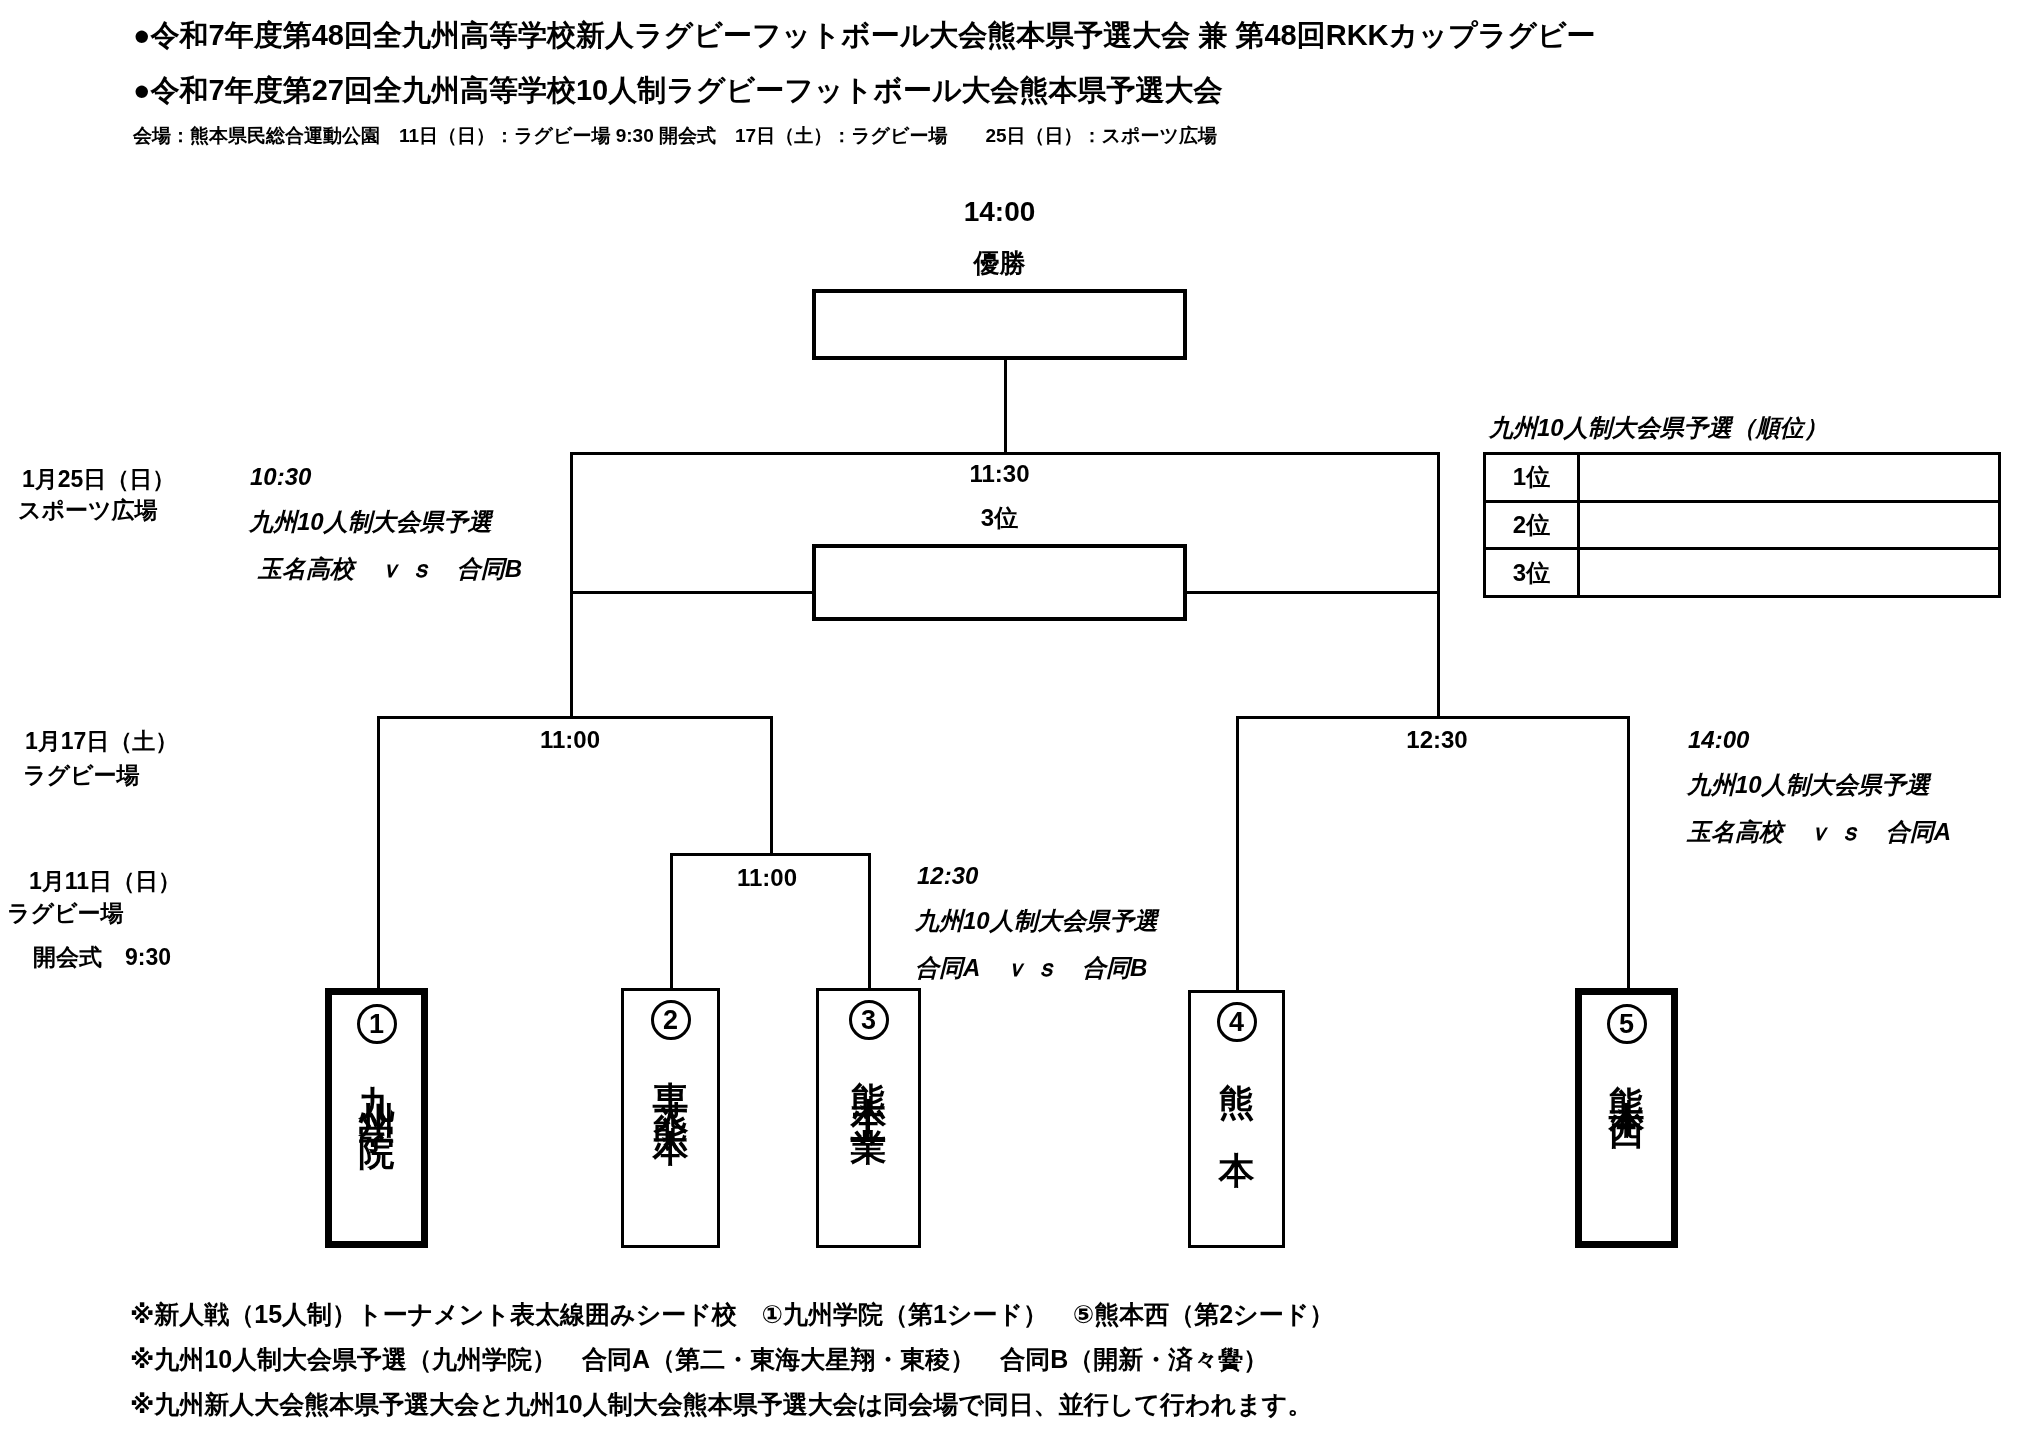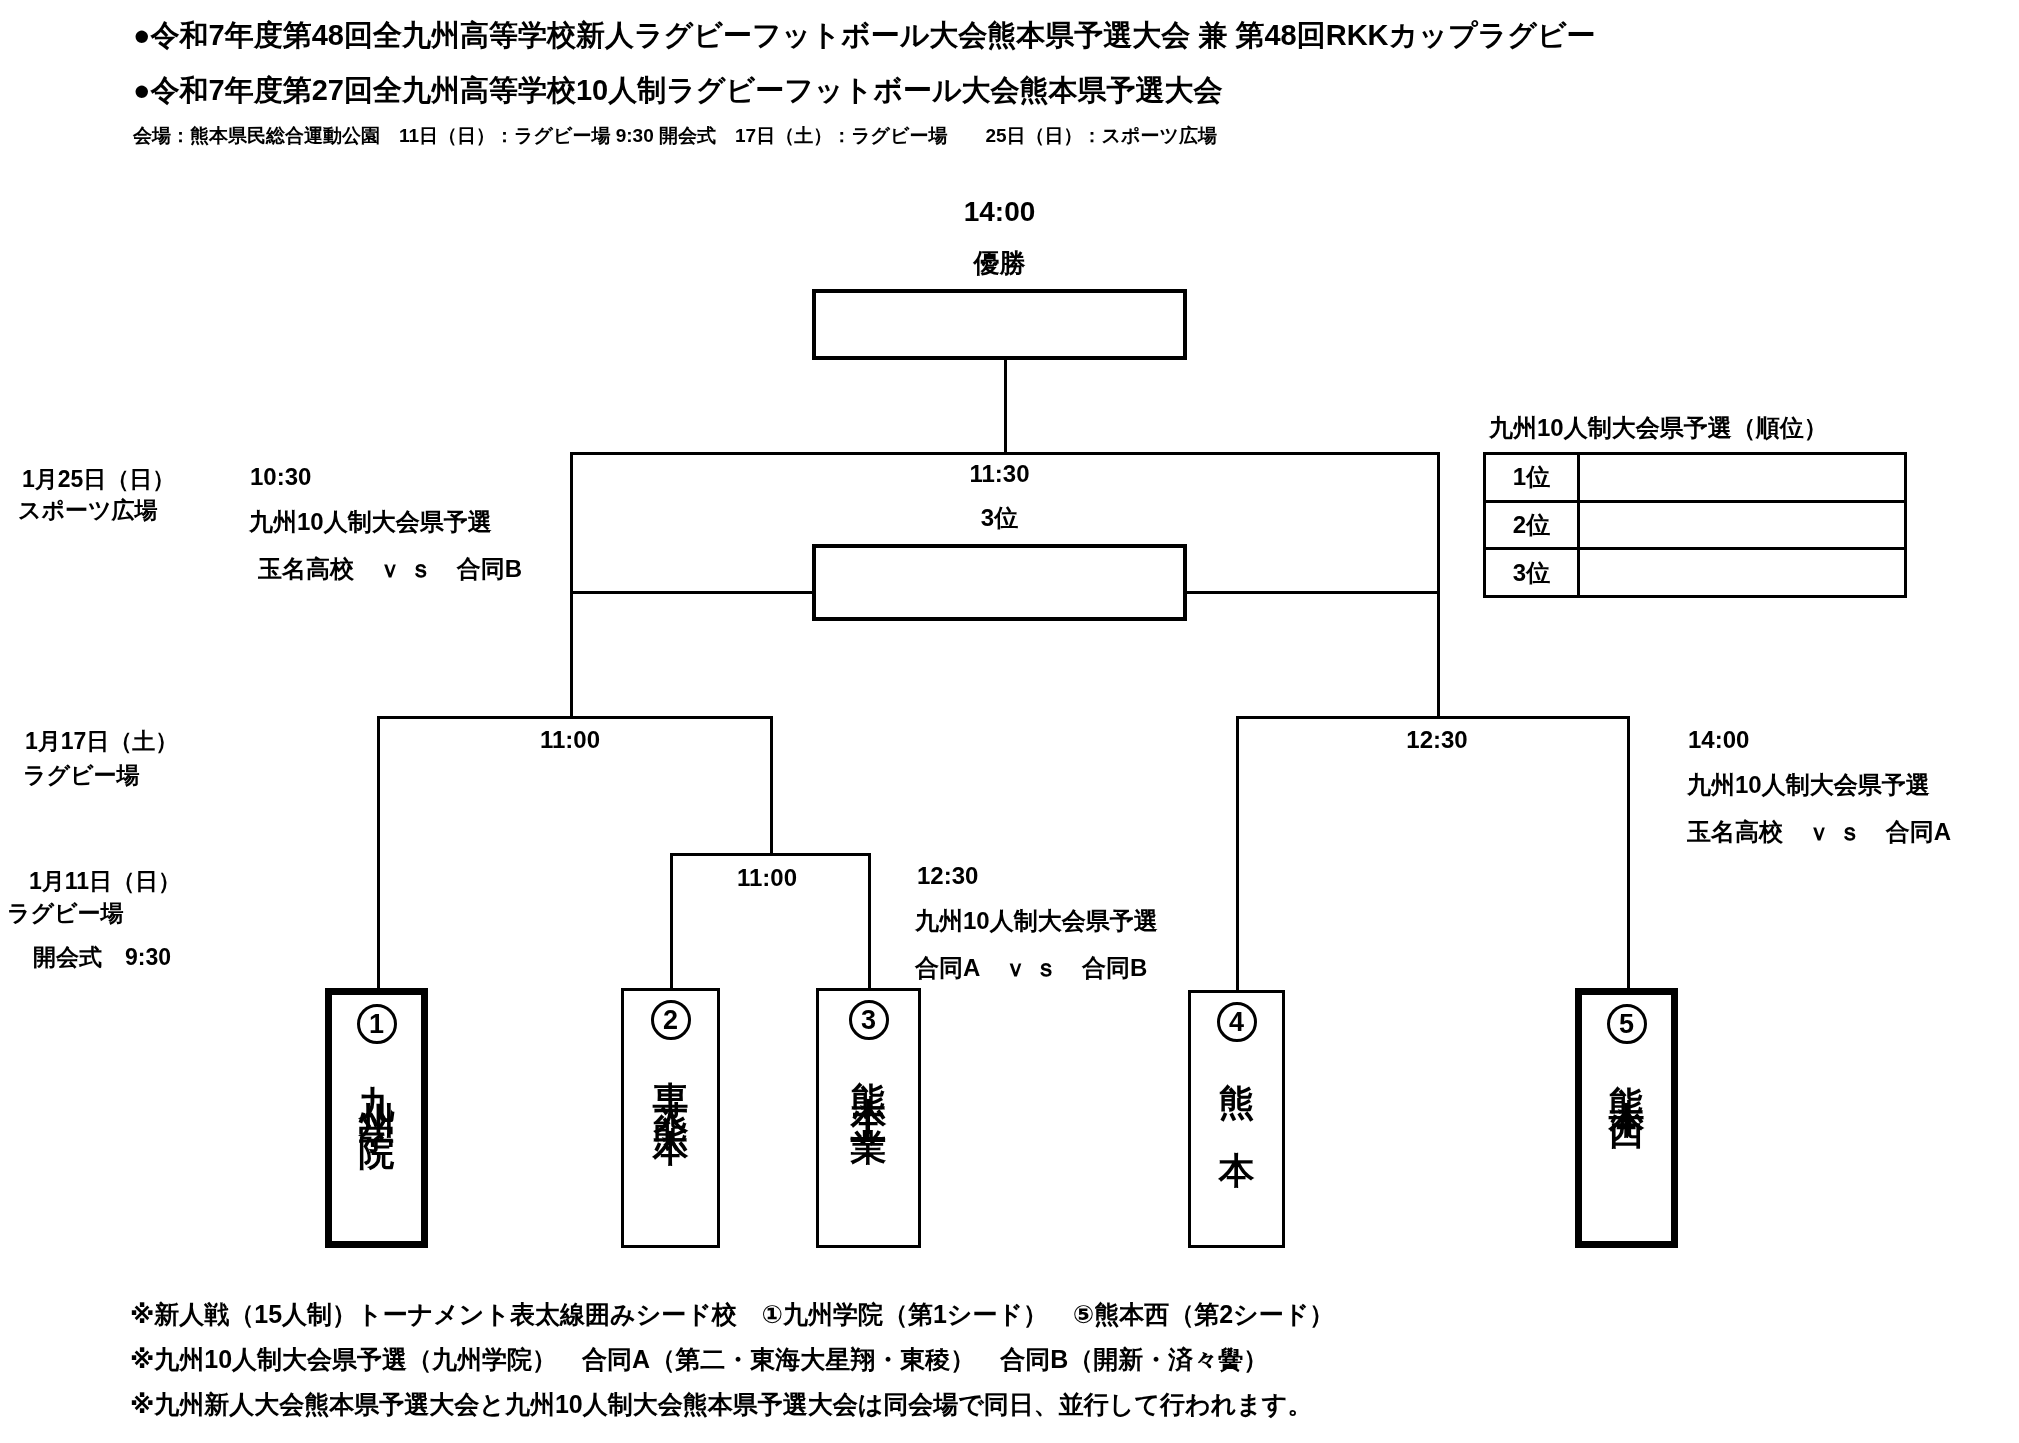--- a/index.html
+++ b/index.html
@@ -26,27 +26,27 @@
   .team-name{
     writing-mode:vertical-rl;text-orientation:upright;
     font-size:36px;font-weight:700;letter-spacing:16px;margin-top:12px;line-height:1;
   }
   
   .title{font-size:29px;}
   .venue-line{font-size:19px;}
   .big-time{font-size:28px;}
   .slot-label{font-size:26px;}
   .match-time{font-size:24px;}
-  .info{font-size:24px;}
+  .info{font-size:24px;font-style:italic;}
   .day{font-size:23px;}
   .note{font-size:25px;}
   .center{text-align:center;}
   
   .rank-table{
-    position:absolute;left:1483px;top:452px;width:424px;height:146px;
+    position:absolute;left:1483px;top:452px;width:518px;height:146px;
     border:3px solid #000;box-sizing:border-box;display:flex;flex-direction:column;background:#fff;
   }
   .rank-row{flex:1;display:flex;border-bottom:3px solid #000;box-sizing:border-box;}
   .rank-row:last-child{border-bottom:none;}
   .rank-label{
     width:94px;border-right:3px solid #000;box-sizing:border-box;
     display:flex;align-items:center;justify-content:center;font-size:24px;font-weight:700;
   }
   .rank-value{flex:1;display:flex;align-items:center;padding-left:10px;font-size:24px;font-weight:700;}
 </style>

